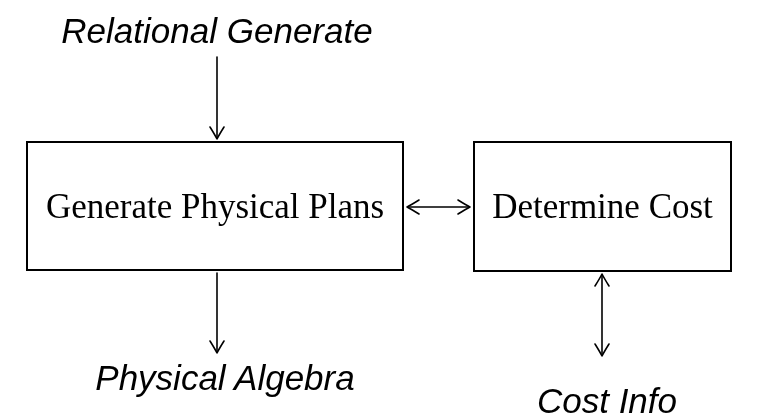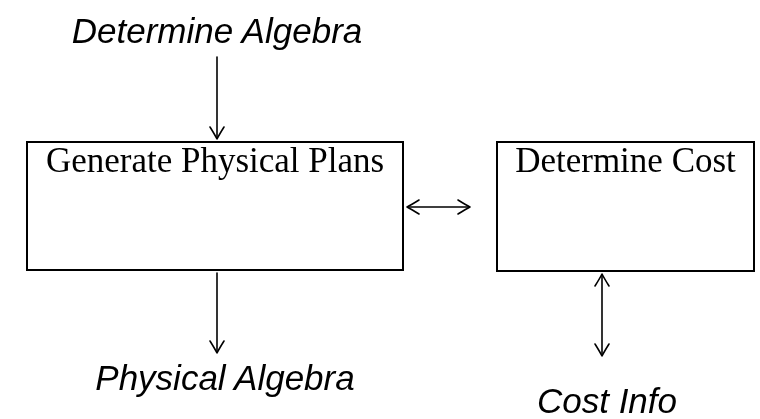--- a/index.html
+++ b/index.html
@@ -25,32 +25,32 @@
     line-height: 1;
     white-space: nowrap;
     color: #000000;
   }
   .node-box {
     position: absolute;
     box-sizing: border-box;
     border: 2px solid #000000;
     background: #ffffff;
     display: flex;
-    align-items: flex-start;
+    align-items: center;
     justify-content: center;
   }
   .node-label {
     font-family: "Liberation Serif", serif;
     font-size: 35px;
     line-height: 1;
     white-space: nowrap;
     color: #000000;
   }
   #box-generate { left: 26px;  top: 141px; width: 378px; height: 130px; }
-  #box-cost     { left: 496px; top: 141px; width: 259px; height: 131px; }
+  #box-cost     { left: 473px; top: 141px; width: 259px; height: 131px; }
   #label-relational { left: 217px; top: 13px;  }
   #label-physical   { left: 225px; top: 360px; }
   #label-costinfo   { left: 607px; top: 356px; margin-top: 27px; }
   svg.arrows {
     position: absolute;
     left: 0;
     top: 0;
     width: 760px;
     height: 419px;
     pointer-events: none;
@@ -87,21 +87,21 @@
       <path d="M 210 341 Q 215 349 217 353 Q 219 349 224 341"></path>
     </g>
 
     <g>
       <line x1="602" y1="275" x2="602" y2="354"></line>
       <path d="M 595 286 Q 600 278 602 274 Q 604 278 609 286"></path>
       <path d="M 595 344 Q 600 352 602 356 Q 604 352 609 344"></path>
     </g>
   </svg>
 
-  <div class="flow-label" id="label-relational">Determine Algebra</div>
+  <div class="flow-label" id="label-relational">Relational Generate</div>
 
   <div class="node-box" id="box-generate">
     <span class="node-label">Generate Physical Plans</span>
   </div>
 
   <div class="node-box" id="box-cost">
     <span class="node-label">Determine Cost</span>
   </div>
 
   <div class="flow-label" id="label-physical">Physical Algebra</div>

